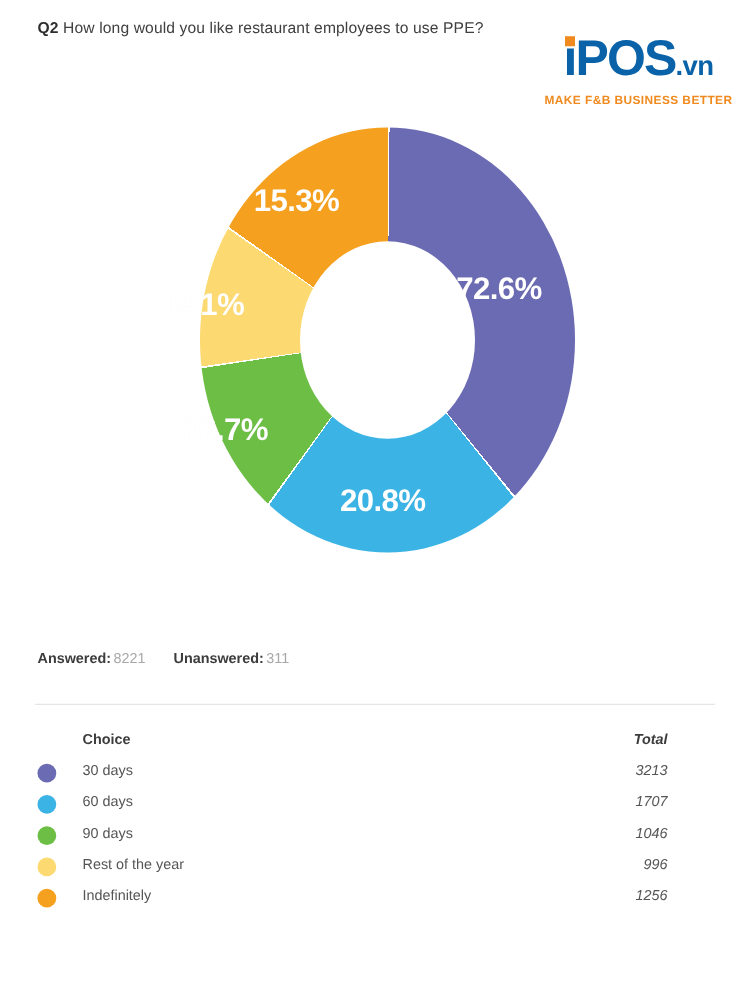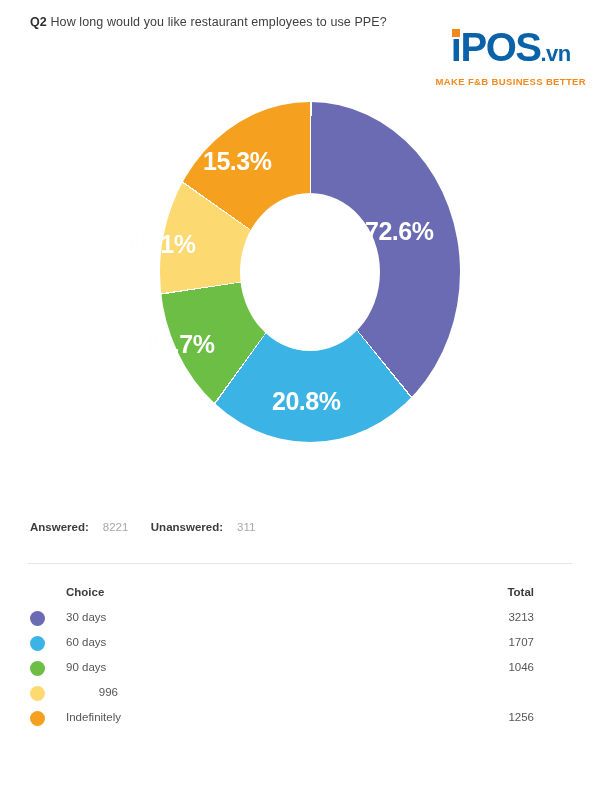--- a/index.html
+++ b/index.html
@@ -126,21 +126,21 @@
     left: 30px;
     font-size: 11.5px;
   }
   .answered-row .lbl {
     font-weight: bold;
     color: #3c3c3c;
     margin-top: 12px;
   }
   .answered-row .val {
     color: #a8a8a8;
-    margin-left: 14px;
+    margin-left: 2px;
   }
   .answered-row .gap {
     display: inline-block;
     width: 16px;
   }
 
   .divider {
     position: absolute;
     left: 28px;
     top: 563px;
@@ -182,20 +182,21 @@
   .c-choice {
     flex: 1 1 auto;
     color: #555555;
   }
   .c-total {
     flex: 0 0 90px;
     text-align: right;
     color: #555555;
     padding-right: 38px;
     box-sizing: border-box;
+    font-style: italic;
   }
 </style>
 </head>
 <body>
 
 <div class="header">
   <div class="question">
     <span class="qnum">Q2</span>
     <span>How long would you like restaurant employees to use PPE?</span>
   </div>
@@ -255,20 +256,21 @@
         <div class="c-dot">
           <span class="dot" style="background: rgb(108, 190, 69);"></span>
         </div>
         <div class="c-choice">90 days</div>
         <div class="c-total">1046</div>
       </div>
       <div class="trow">
         <div class="c-dot">
           <span class="dot" style="background: rgb(252, 217, 113);"></span>
         </div>
+        <div class="c-choice">Rest of the year</div>
         <div class="c-total">996</div>
       </div>
       <div class="trow">
         <div class="c-dot">
           <span class="dot" style="background: rgb(245, 160, 30);"></span>
         </div>
         <div class="c-choice">Indefinitely</div>
         <div class="c-total">1256</div>
       </div>
     </div>

